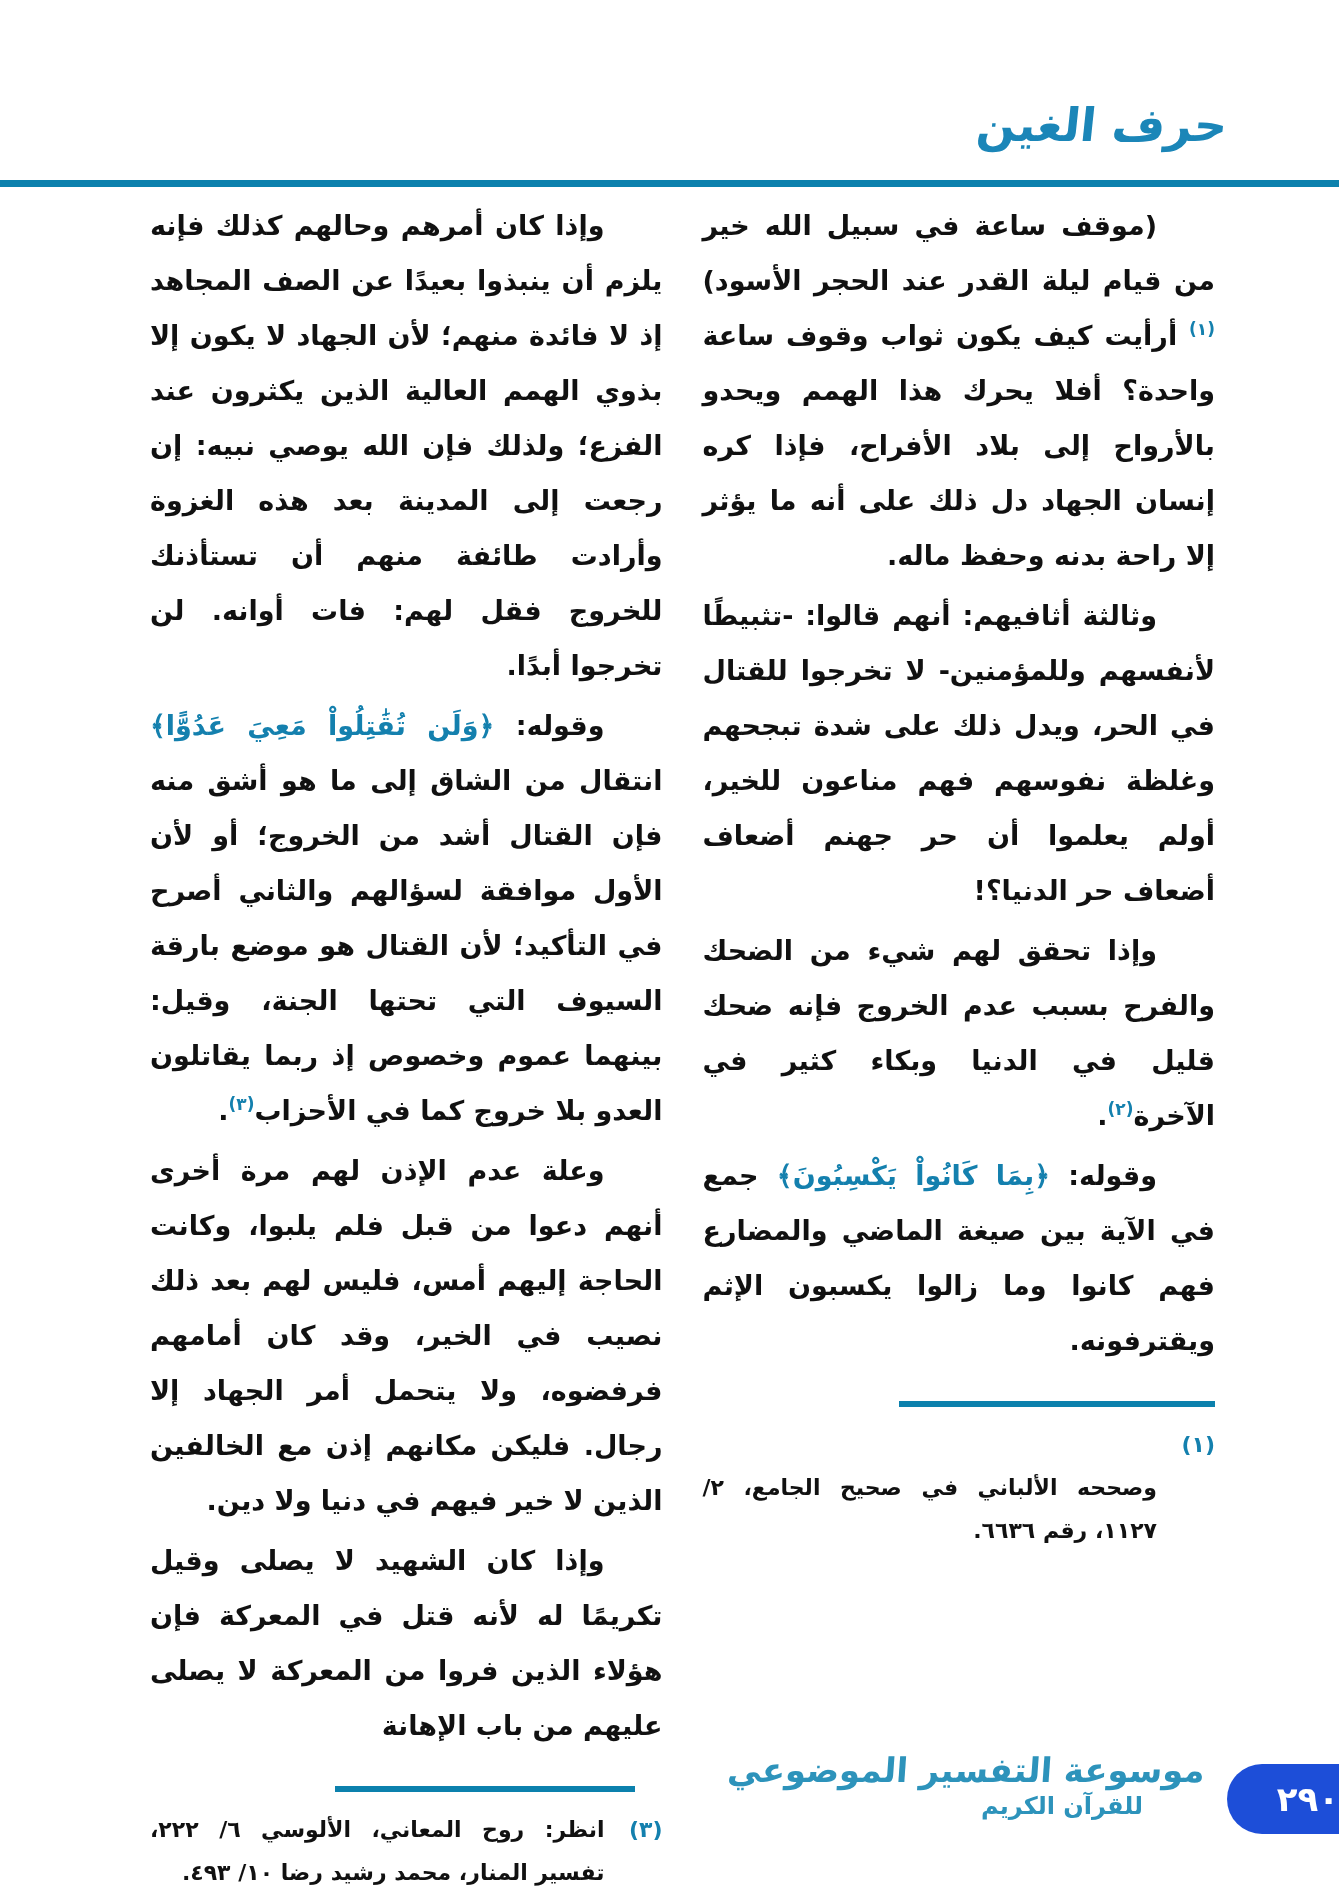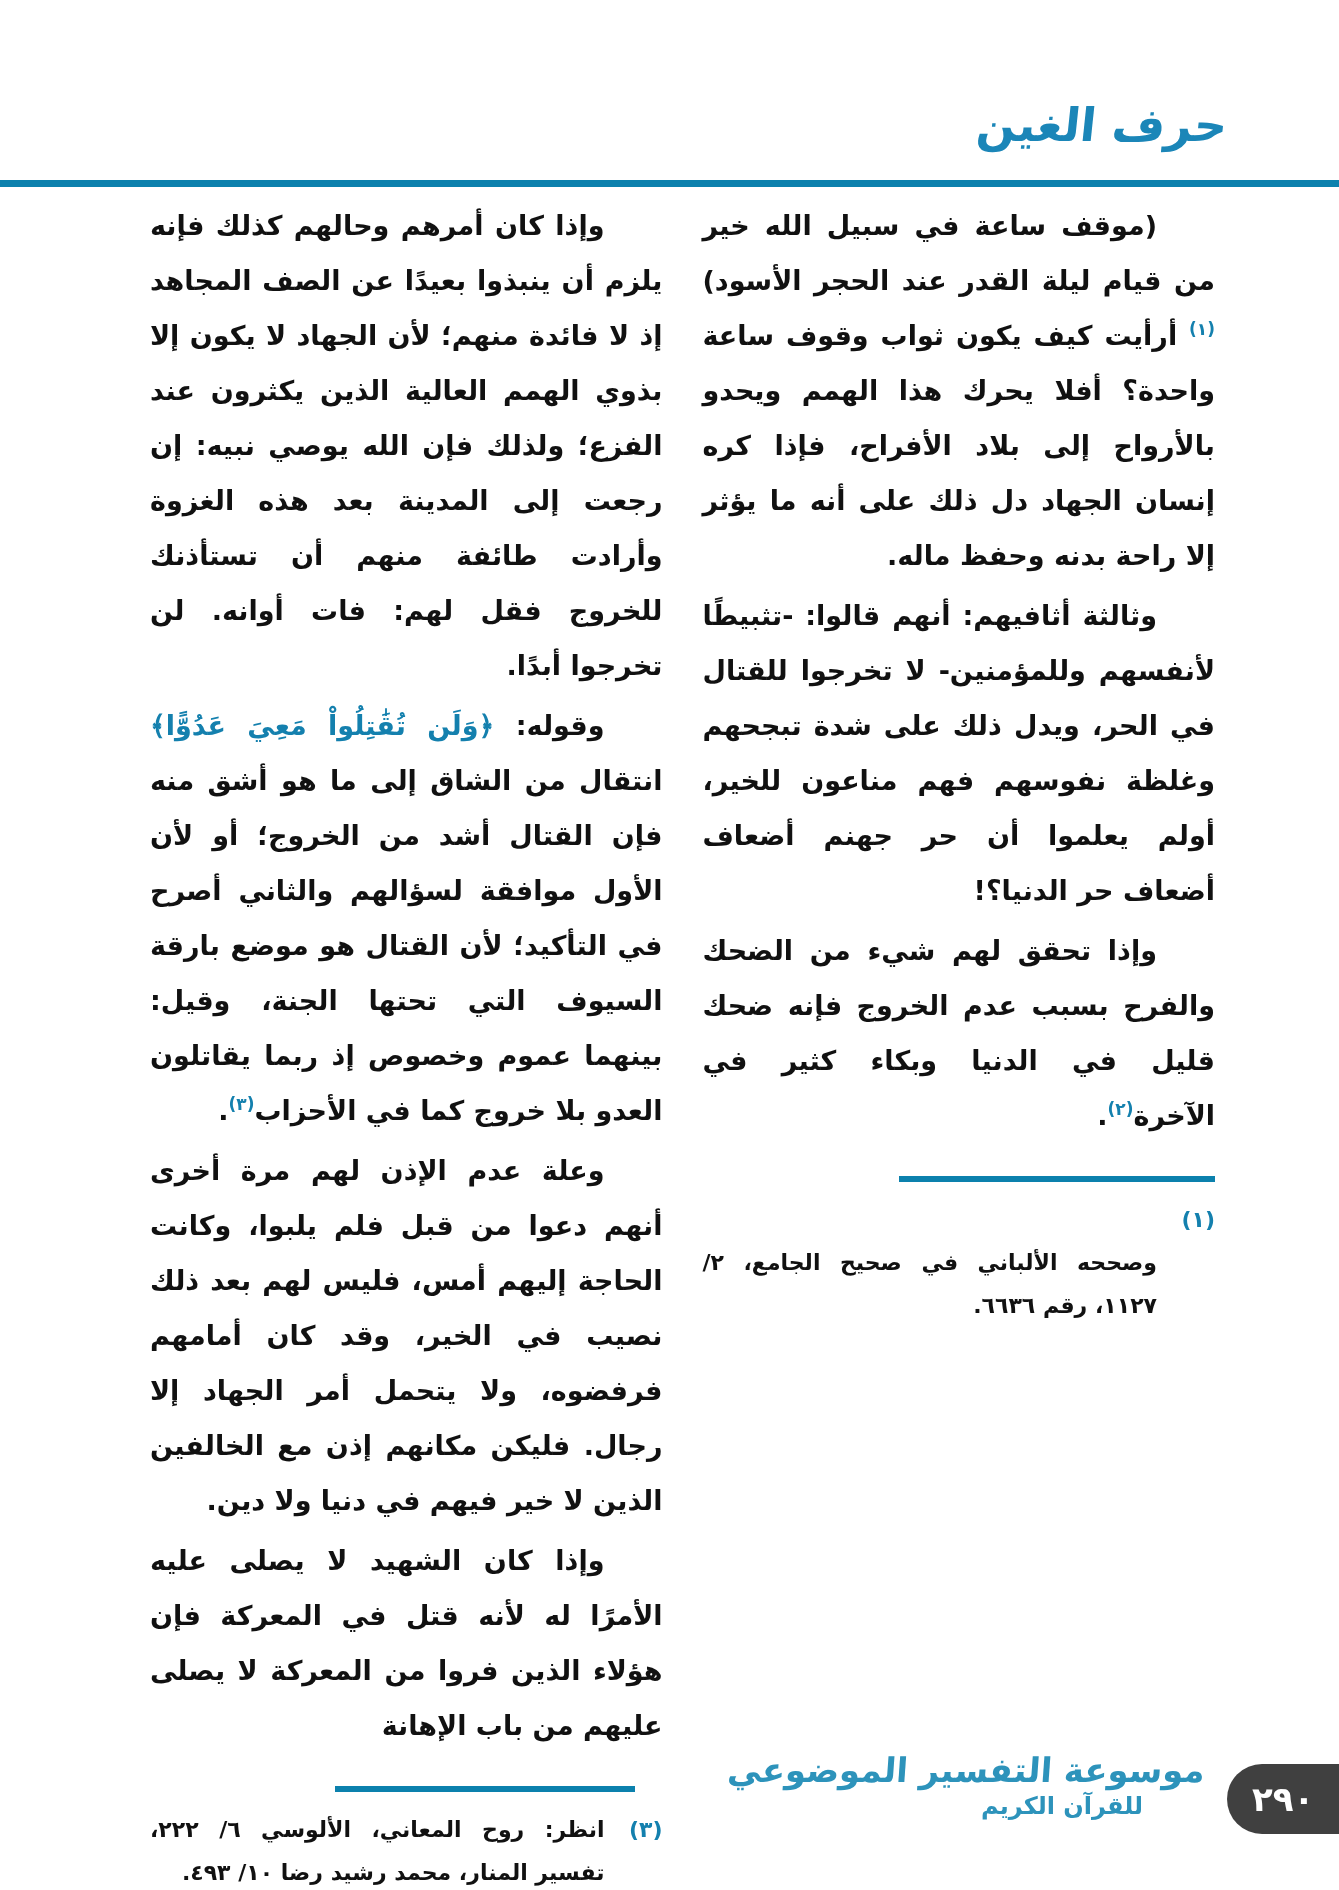--- a/index.html
+++ b/index.html
@@ -92,23 +92,23 @@
   .logo-line2{
     font-size:24px;
     font-weight:700;
     margin-top:2px;
     letter-spacing:-1px;
   }
   .page-badge{
     position:absolute;
     top:1764px;right:0;
     width:112px;height:70px;
-    background:#404040;
+    background:#1d4ed8;
     border-radius:35px 0 0 35px;
-    display:flex;align-items:center;justify-content:center;
+    display:flex;align-items:center;
     color:#ffffff;
     font-size:34px;
     font-weight:700;
   }
 </style>
 </head>
 <body>
 
 <div class="page">
 
@@ -116,41 +116,42 @@
 
   <div class="header-rule"></div>
 
   <div class="columns">
 
     <section class="col">
       <div class="paras">
           <p class="para"><span class="text">(موقف ساعة في سبيل الله خير من قيام ليلة القدر عند الحجر الأسود)</span><span class="ref">(١)</span><span class="text"> أرأيت كيف يكون ثواب وقوف ساعة واحدة؟ أفلا يحرك هذا الهمم ويحدو بالأرواح إلى بلاد الأفراح، فإذا كره إنسان الجهاد دل ذلك على أنه ما يؤثر إلا راحة بدنه وحفظ ماله.</span></p>
           <p class="para"><span class="text">وثالثة أثافيهم: أنهم قالوا: -تثبيطًا لأنفسهم وللمؤمنين- لا تخرجوا للقتال في الحر، ويدل ذلك على شدة تبجحهم وغلظة نفوسهم فهم مناعون للخير، أولم يعلموا أن حر جهنم أضعاف أضعاف حر الدنيا؟!</span></p>
           <p class="para"><span class="text">وإذا تحقق لهم شيء من الضحك والفرح بسبب عدم الخروج فإنه ضحك قليل في الدنيا وبكاء كثير في الآخرة</span><span class="ref">(٢)</span><span class="text">.</span></p>
+          <p class="para"><span class="text">وقوله: </span><span class="quran">﴿بِمَا كَانُواْ يَكْسِبُونَ﴾</span><span class="text"> جمع في الآية بين صيغة الماضي والمضارع فهم كانوا وما زالوا يكسبون الإثم ويقترفونه.</span></p>
         </div>
       <div class="footnotes">
         <div class="fn-rule"></div>
         <div class="fn-items">
             <div class="fn-item">
               <span class="fn-marker">(١)</span>
             </div>
             <div class="fn-item">
               <span class="fn-marker"></span>
               <span class="fn-text">وصححه الألباني في صحيح الجامع، ٢/ ١١٢٧، رقم ٦٦٣٦.</span>
             </div>
           </div>
       </div>
     </section>
 
     <section class="col">
       <div class="paras">
           <p class="para"><span class="text">وإذا كان أمرهم وحالهم كذلك فإنه يلزم أن ينبذوا بعيدًا عن الصف المجاهد إذ لا فائدة منهم؛ لأن الجهاد لا يكون إلا بذوي الهمم العالية الذين يكثرون عند الفزع؛ ولذلك فإن الله يوصي نبيه: إن رجعت إلى المدينة بعد هذه الغزوة وأرادت طائفة منهم أن تستأذنك للخروج فقل لهم: فات أوانه. لن تخرجوا أبدًا.</span></p>
           <p class="para"><span class="text">وقوله: </span><span class="quran">﴿وَلَن تُقَٰتِلُواْ مَعِيَ عَدُوًّا﴾</span><span class="text"> انتقال من الشاق إلى ما هو أشق منه فإن القتال أشد من الخروج؛ أو لأن الأول موافقة لسؤالهم والثاني أصرح في التأكيد؛ لأن القتال هو موضع بارقة السيوف التي تحتها الجنة، وقيل: بينهما عموم وخصوص إذ ربما يقاتلون العدو بلا خروج كما في الأحزاب</span><span class="ref">(٣)</span><span class="text">.</span></p>
           <p class="para"><span class="text">وعلة عدم الإذن لهم مرة أخرى أنهم دعوا من قبل فلم يلبوا، وكانت الحاجة إليهم أمس، فليس لهم بعد ذلك نصيب في الخير، وقد كان أمامهم فرفضوه، ولا يتحمل أمر الجهاد إلا رجال. فليكن مكانهم إذن مع الخالفين الذين لا خير فيهم في دنيا ولا دين.</span></p>
-          <p class="para"><span class="text">وإذا كان الشهيد لا يصلى عليه الأمرًا له لأنه قتل في المعركة فإن هؤلاء الذين فروا من المعركة لا يصلى عليهم من باب الإهانة</span></p>
+          <p class="para"><span class="text">وإذا كان الشهيد لا يصلى وقيل تكريمًا له لأنه قتل في المعركة فإن هؤلاء الذين فروا من المعركة لا يصلى عليهم من باب الإهانة</span></p>
         </div>
       <div class="footnotes">
         <div class="fn-rule fn-rule-left"></div>
         <div class="fn-items">
             <div class="fn-item">
               <span class="fn-marker">(٣)</span>
               <span class="fn-text">انظر: روح المعاني، الألوسي ٦/ ٢٢٢، تفسير المنار، محمد رشيد رضا ١٠/ ٤٩٣.</span>
             </div>
           </div>
       </div>

